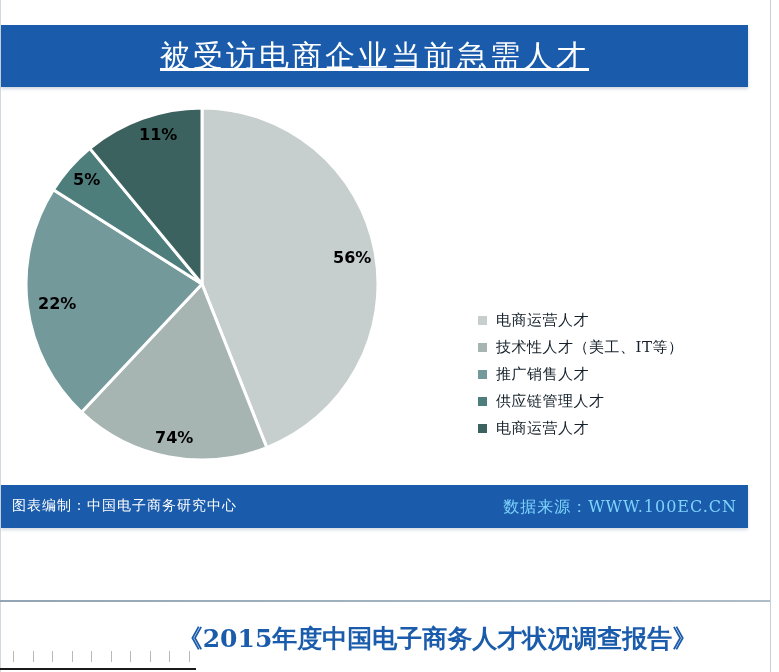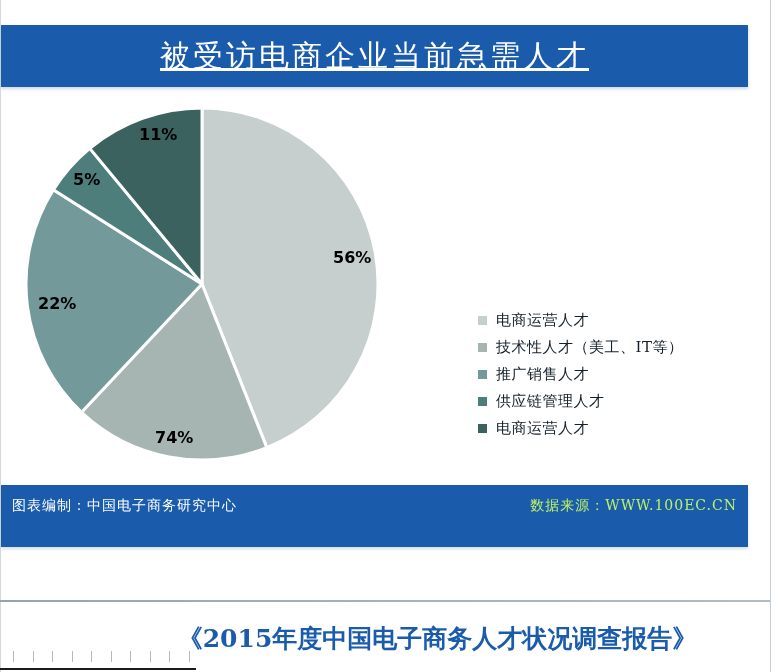--- a/index.html
+++ b/index.html
@@ -45,31 +45,31 @@
   .legend-row{display:flex;align-items:center;height:27px;}
   .legend-swatch{width:9px;height:9px;margin-right:9px;flex:0 0 auto;}
   .legend-label{
     font-size:15px;color:#15202a;white-space:nowrap;
     font-family:"DejaVu Serif","Liberation Serif",serif;
     letter-spacing:.5px;
   }
 
   
   .footer-bar{
-    position:absolute;left:1px;top:485px;width:747px;height:62px;
+    position:absolute;left:1px;top:485px;width:747px;height:43px;
     background:#1a5cab;
     box-shadow:0 2px 3px rgba(120,140,165,.30);
   }
   .footer-left{
     position:absolute;left:11px;top:12px;color:#fff;font-size:14px;
     letter-spacing:1px;white-space:nowrap;
     font-family:"DejaVu Serif","Liberation Serif",serif;
   }
   .footer-right{
-    position:absolute;right:11px;top:12px;color:#bef264;font-size:14px;
+    position:absolute;right:11px;top:12px;color:#7dd3fc;font-size:16px;
     letter-spacing:1px;white-space:nowrap;
     font-family:"DejaVu Serif","Liberation Serif",serif;
   }
 
   
   .sep-line{
     position:absolute;left:0px;top:600px;width:770px;height:2px;
     background:linear-gradient(to right,#93a5b4 0%,#9fb0bd 40%,#aebcc8 100%);
   }
   .caption{

